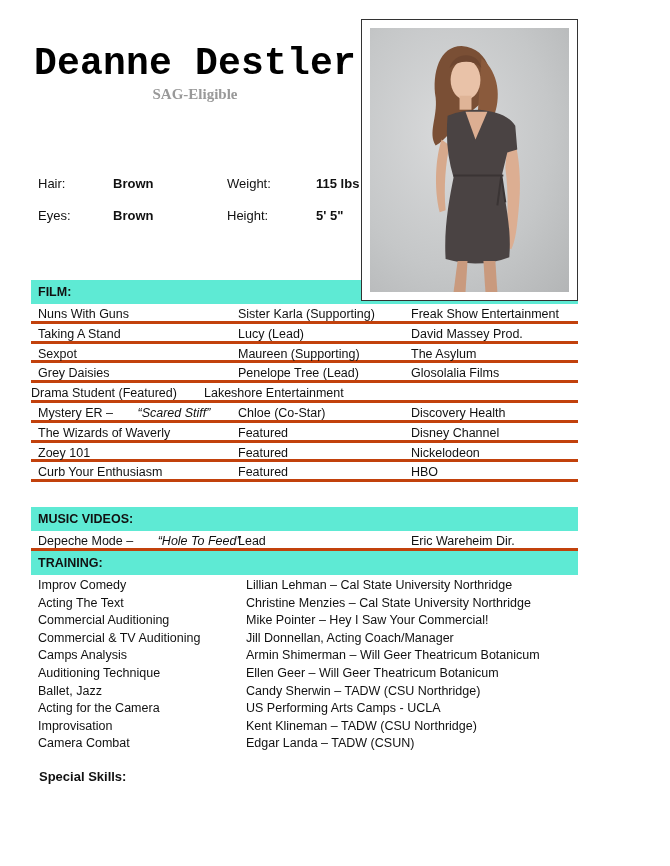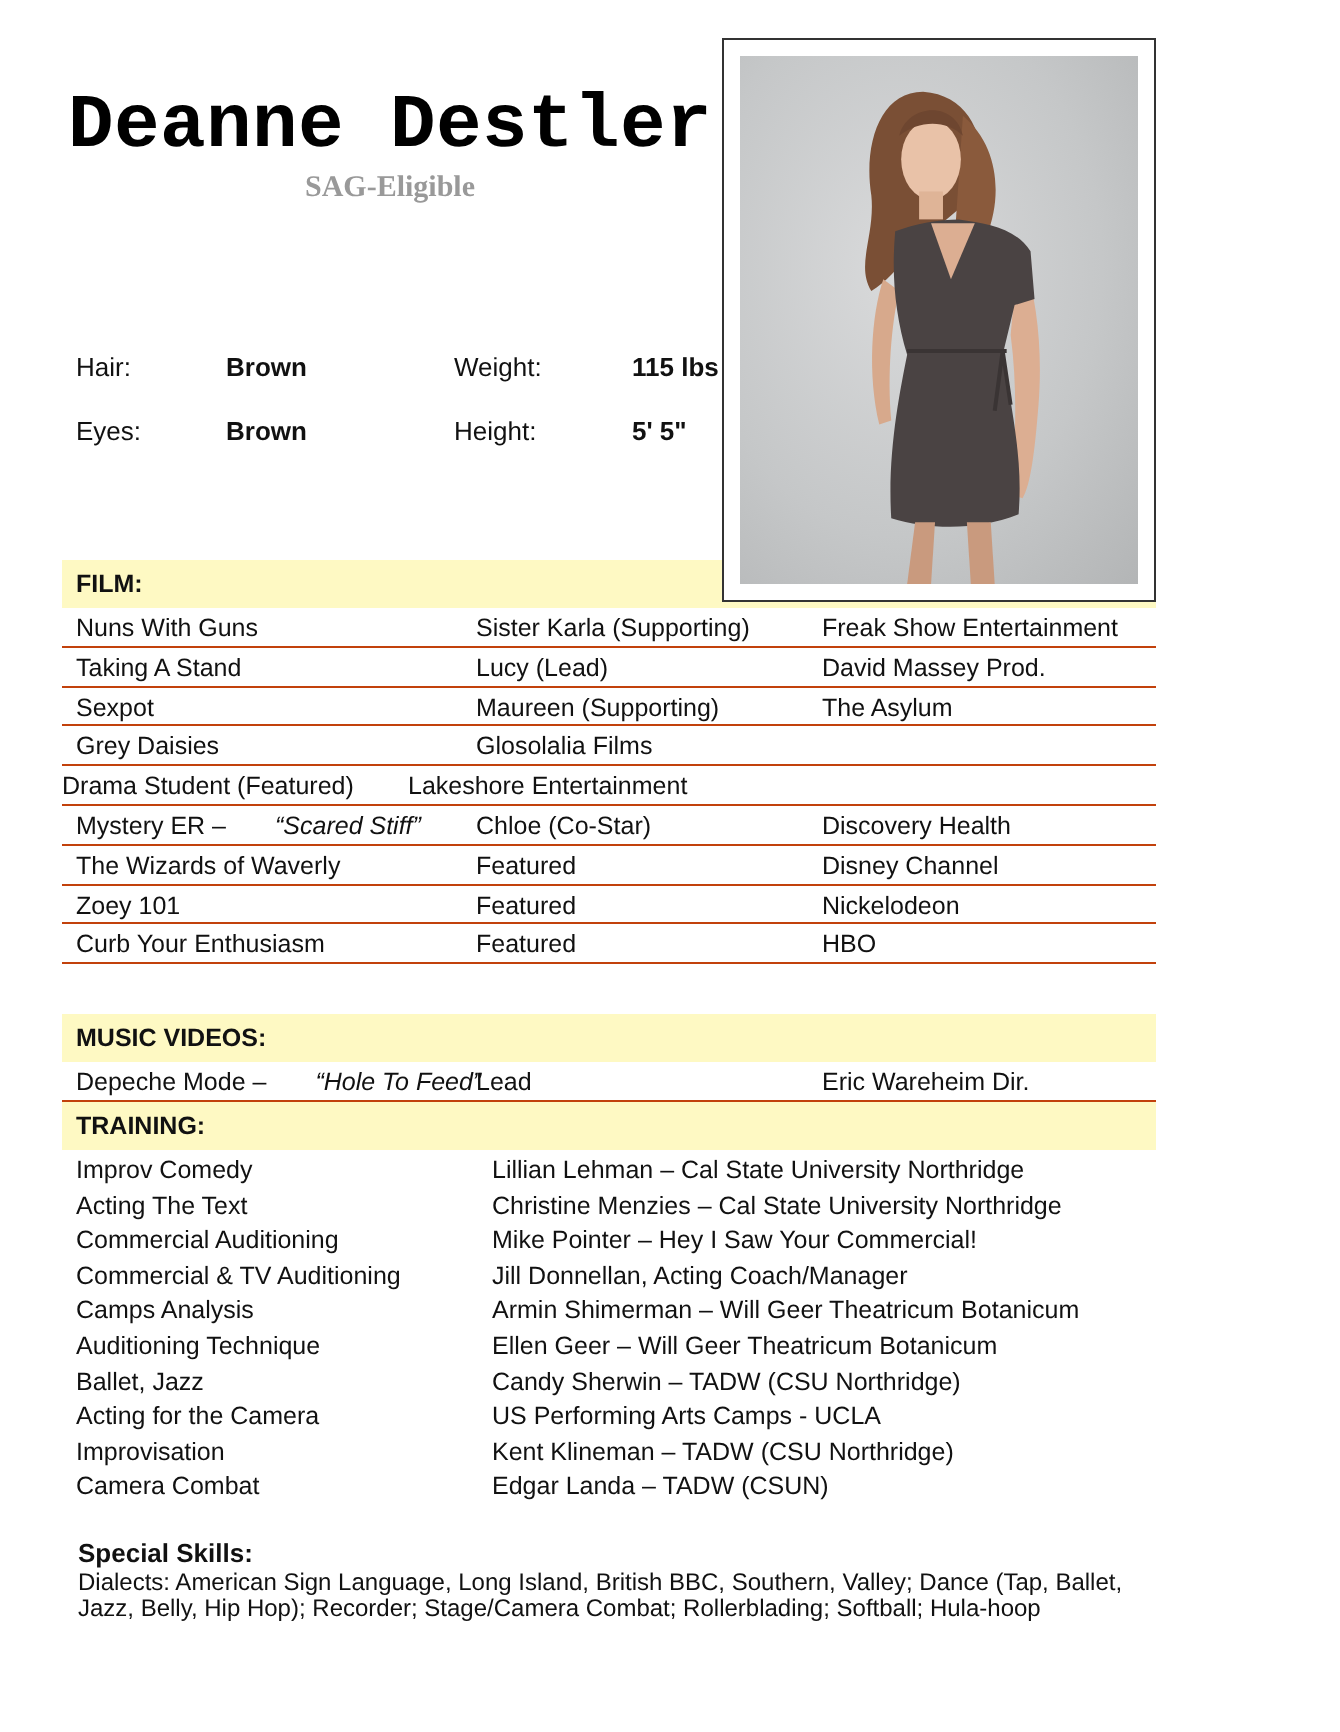--- a/index.html
+++ b/index.html
@@ -28,24 +28,24 @@
       border: 1px solid #333; background: #fff; padding: 8px; z-index: 2;
     }
     .photo {
       width: 100%; height: 100%; position: relative; overflow: hidden;
       background: radial-gradient(ellipse at 40% 40%, #d9dadb 0%, #c5c7c8 60%, #b3b5b6 100%);
     }
     .photo svg { position: absolute; left: 0; top: 0; width: 100%; height: 100%; }
 
     .section { position: absolute; left: 31px; width: 547px; }
     .sec-head {
-      background: #fef9c3; height: 24px; padding-left: 7px;
+      background: #5eead4; height: 24px; padding-left: 7px;
       font-size: 12.5px; font-weight: bold; line-height: 25px; color: #111;
     }
-    .row { display: flex; height: 19.8px; font-size: 12.5px; line-height: 20px; border-bottom: 1px solid #c2410c; }
+    .row { display: flex; height: 19.8px; font-size: 12.5px; line-height: 20px; border-bottom: 3px solid #c2410c; }
     .c1 { width: 207px; padding-left: 7px; white-space: nowrap; }
     .c2 { width: 173px; white-space: nowrap; }
     .c3 { white-space: nowrap; }
     .it { font-style: italic; margin-left: 21px; }
 
     .train-row { display: flex; height: 17.6px; font-size: 12.5px; line-height: 17px; }
     .t1 { width: 215px; padding-left: 7px; white-space: nowrap; }
     .t2 { white-space: nowrap; }
 
     .skills { position: absolute; left: 39px; top: 769px; width: 530px; font-size: 12px; line-height: 13px; }
@@ -110,20 +110,21 @@
     <span class="c2">Lucy (Lead)</span>
     <span class="c3">David Massey Prod.</span>
   </div>
   <div class="row">
     <span class="c1">Sexpot</span>
     <span class="c2">Maureen (Supporting)</span>
     <span class="c3">The Asylum</span>
   </div>
   <div class="row">
     <span class="c1">Grey Daisies</span>
+    <span class="c2">Penelope Tree (Lead)</span>
     <span class="c3">Glosolalia Films</span>
   </div>
   <div class="row">
     <span class="c2">Drama Student (Featured)</span>
     <span class="c3">Lakeshore Entertainment</span>
   </div>
 </div>
 
 <div class="section" style="top:403px;">
   <div class="row">
@@ -196,14 +197,13 @@
     <span class="t2">Kent Klineman – TADW (CSU Northridge)</span>
   </div>
   <div class="train-row">
     <span class="t1">Camera Combat</span>
     <span class="t2">Edgar Landa – TADW (CSUN)</span>
   </div>
 </div>
 
 <div class="skills">
   <div class="skills-title">Special Skills:</div>
-  <div>Dialects: American Sign Language, Long Island, British BBC, Southern, Valley; Dance (Tap, Ballet, Jazz, Belly, Hip Hop); Recorder; Stage/Camera Combat; Rollerblading; Softball; Hula-hoop</div>
 </div>
 
 </body></html>

